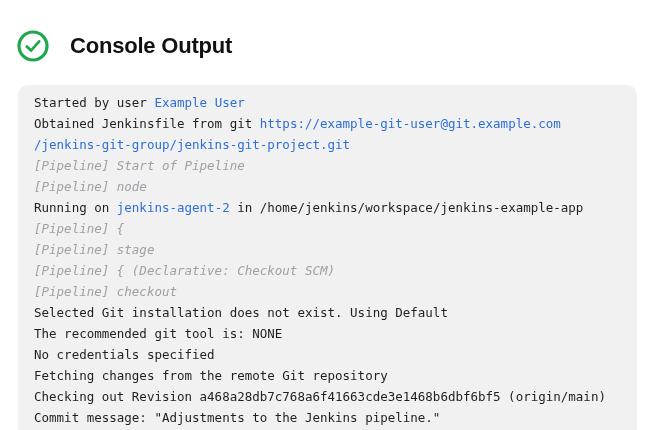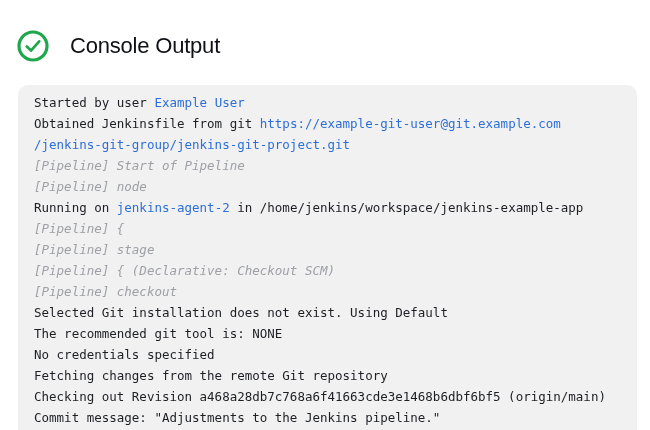--- a/index.html
+++ b/index.html
@@ -24,21 +24,21 @@
     align-items: center;
     gap: 21px;
   }
   .status-icon {
     width: 32px;
     height: 32px;
     flex: 0 0 auto;
   }
   .page-title {
     font-size: 22px;
-    font-weight: normal;
+    font-weight: bold;
     color: #0f1115;
     letter-spacing: -0.2px;
     line-height: 32px;
   }
   .console-box {
     position: absolute;
     top: 85px;
     left: 18px;
     width: 619px;
     height: 380px; 

